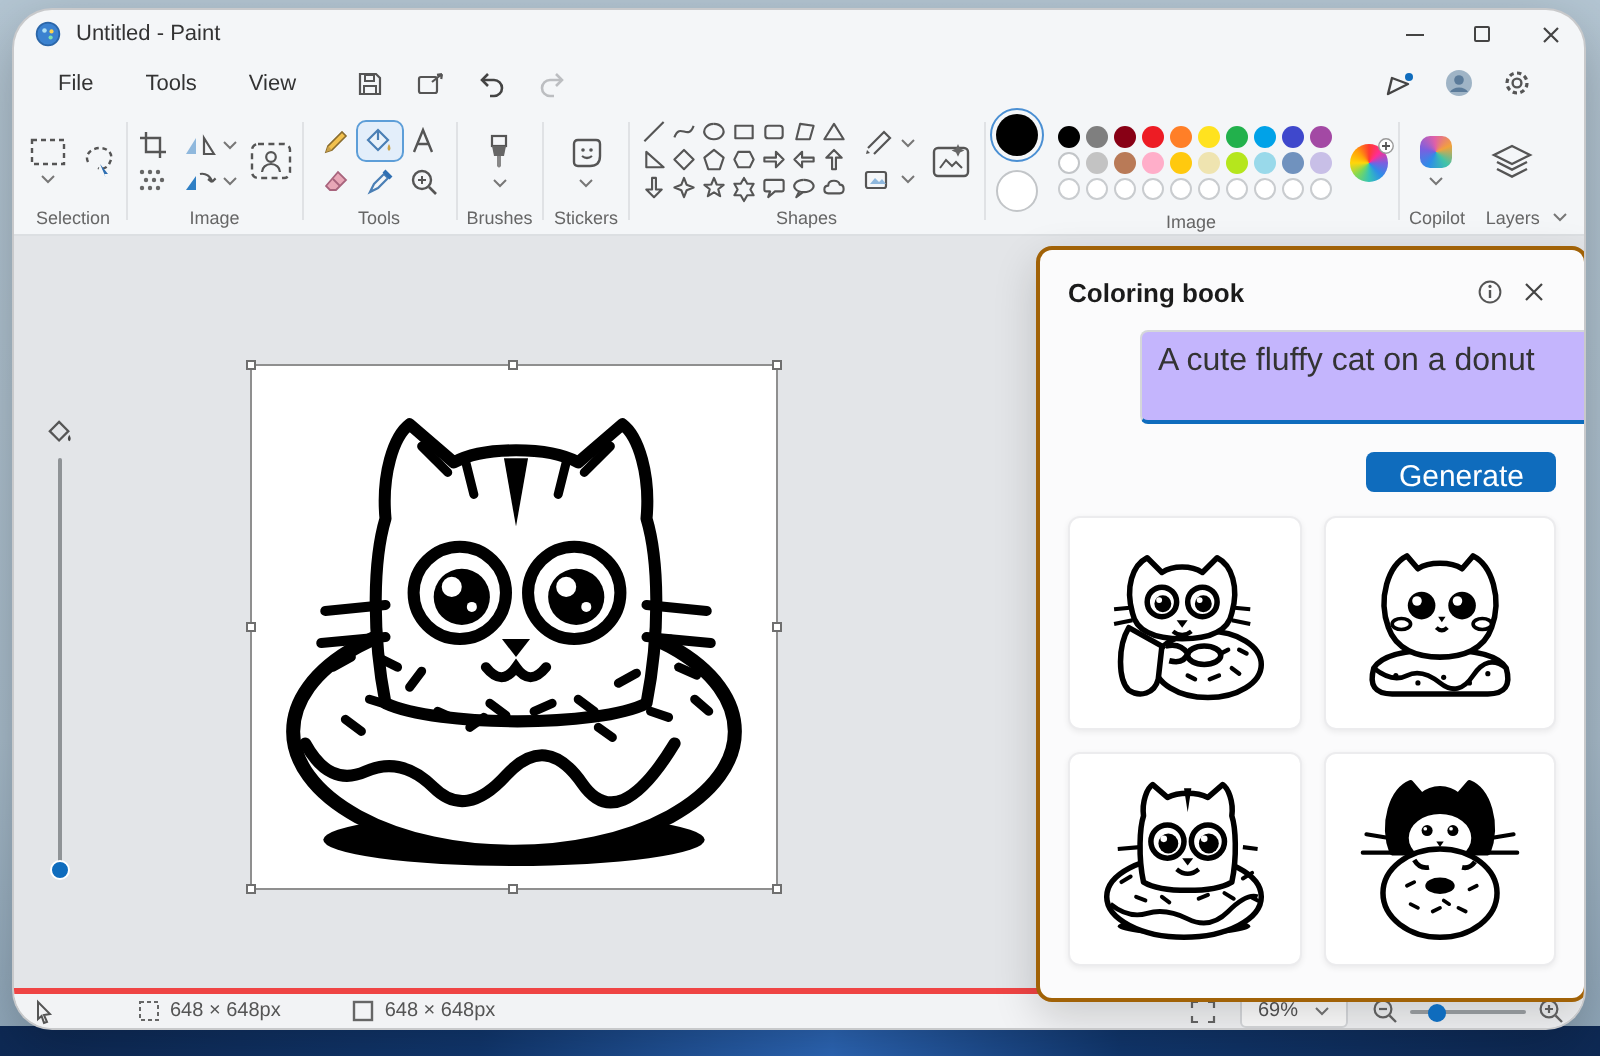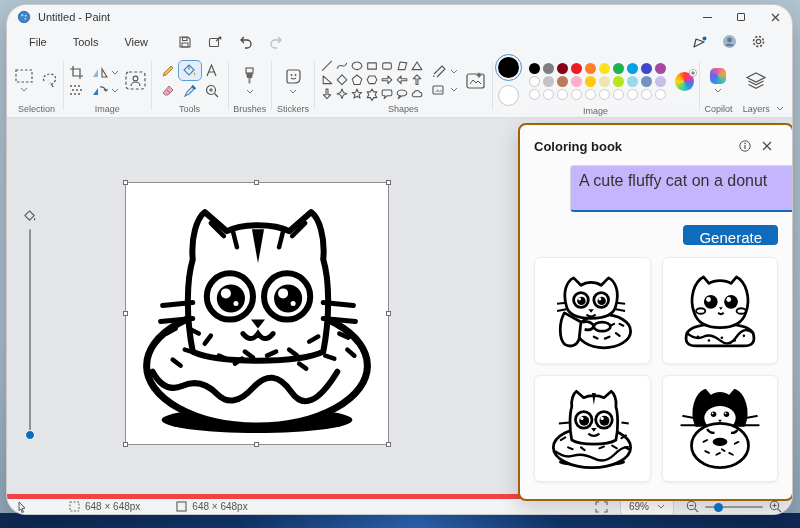--- a/index.html
+++ b/index.html
@@ -80,21 +80,21 @@
   .gen-row { display:flex; justify-content:flex-end; margin-top:9px; }
   .gen-btn { background:#0f6cbd; color:#fff; font-size:15px; border:none;
     border-radius:4px; padding:4px 16px; height:20px; }
   .thumb-grid { display:grid; grid-template-columns:1fr 1fr; gap:11px; margin-top:12px; }
   .thumb-card { background:#fff; border:1px solid #ececee; border-radius:6px;
     box-shadow:0 1px 3px rgba(0,0,0,.07); height:107px;
     display:flex; align-items:center; justify-content:center; }
   .thumb-card svg { width:92px; height:92px; }
 
   
-  .statusbar { height:20px; flex:0 0 auto; background:#f2f3f5; border-top:5px solid #ef4444;
+  .statusbar { height:20px; flex:0 0 auto; background:#f2f3f5; border-top:3px solid #ef4444;
     display:flex; align-items:center; font-size:10px; color:#555; padding:0 10px; }
   .sb-item { display:flex; align-items:center; gap:5px; margin-right:36px; }
   .statusbar .spacer { flex:1; }
   .zoom-box { display:flex; align-items:center; gap:8px; background:#fff; border:1px solid #d8dadd;
     border-radius:3px; height:16px; padding:0 8px; margin:0 12px; }
   .zoom-track { position:relative; width:58px; height:2px; background:#8f9396; border-radius:1px; margin:0 6px; }
   .zoom-thumb { position:absolute; left:9px; top:-3px; width:9px; height:9px; border-radius:50%; background:#0f6cbd; }
 
   svg { overflow:visible; }
 </style>

